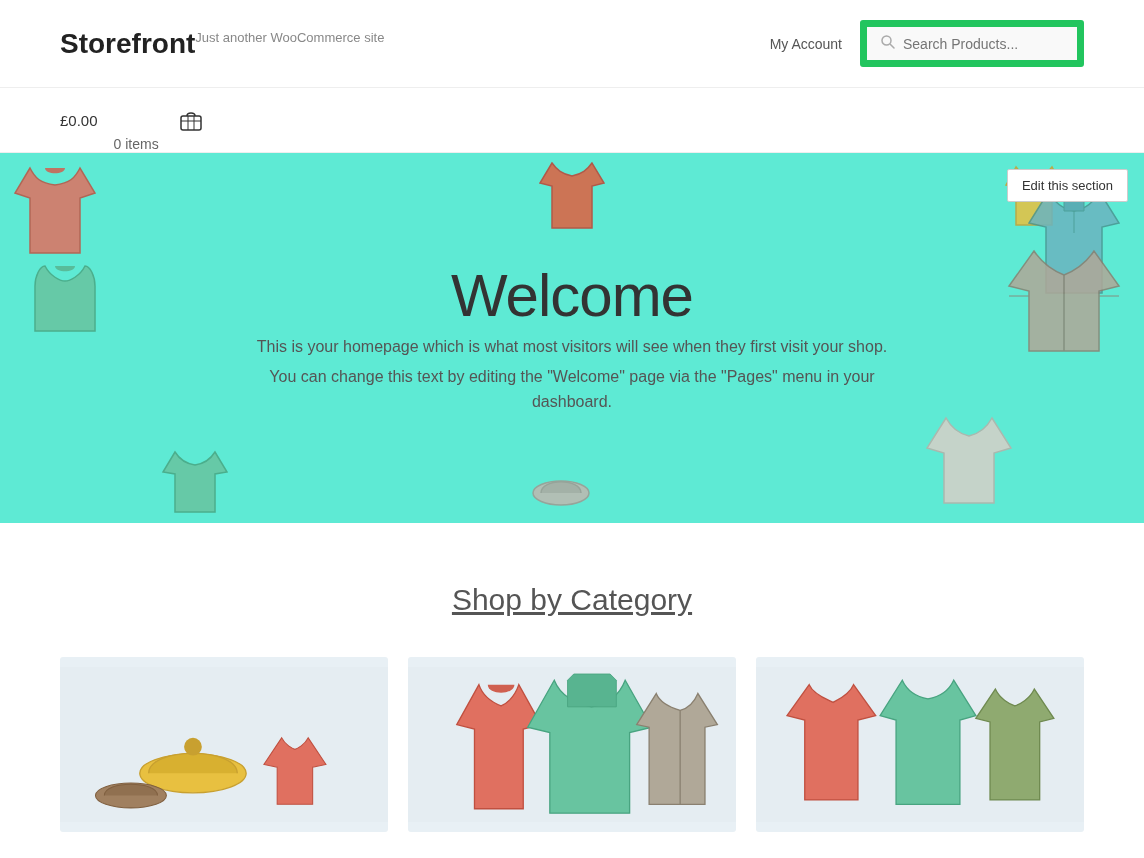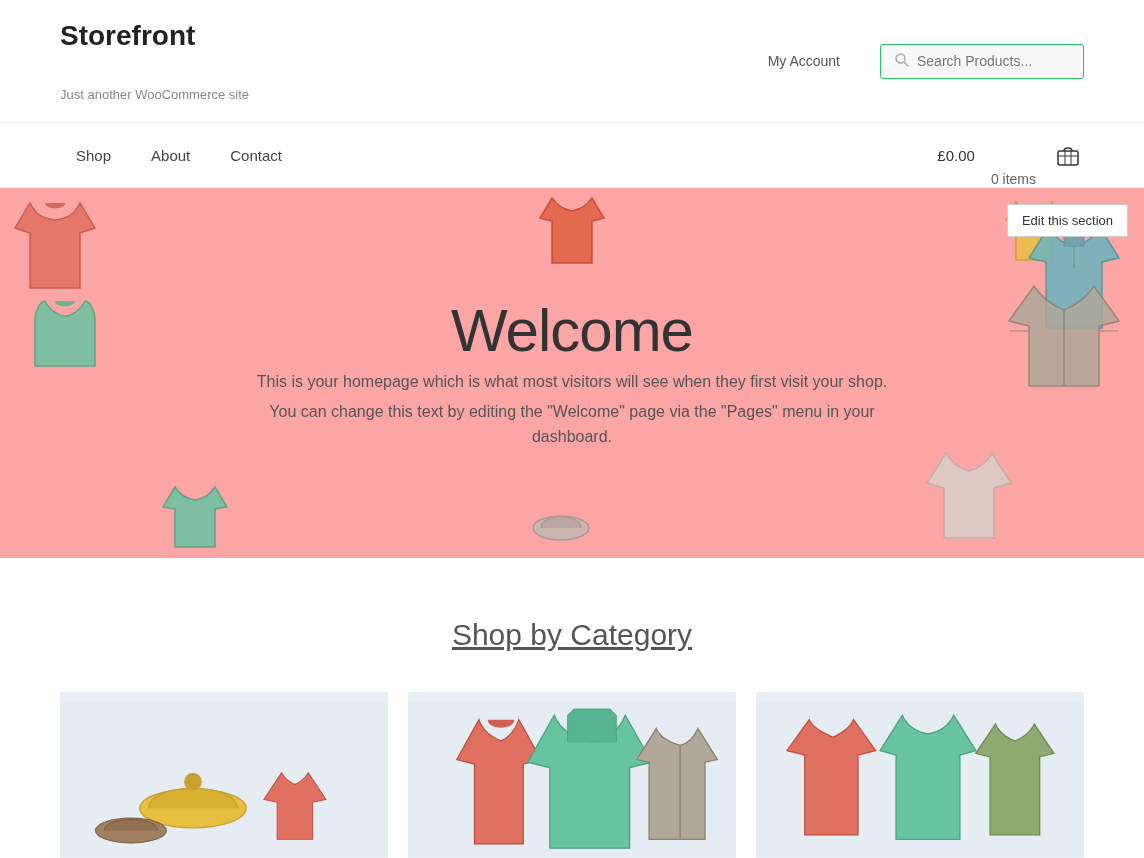--- a/index.html
+++ b/index.html
@@ -7,31 +7,31 @@
 
     
     .header {
       display: flex;
       align-items: center;
       justify-content: space-between;
       padding: 20px 60px;
       border-bottom: 1px solid #eee;
       background: #fff;
     }
-    .brand-block { display: flex; flex-direction: column; gap: 33px; }
+    .brand-block { display: flex; flex-direction: row; }
     .brand-name { font-size: 28px; font-weight: 700; color: #222; }
     .brand-tagline { font-size: 13px; color: #888; margin-top: 2px; }
-    .header-right { display: flex; align-items: center; gap: 40px; }
+    .header-right { display: flex; align-items: center; gap: 18px; }
     .my-account-link { font-size: 14px; color: #555; text-decoration: none; cursor: pointer; }
     .search-box {
       display: flex;
-      border: 1px solid #22c55e;
+      border: 7px solid #22c55e;
       border-radius: 3px;
       padding: 8px 14px;
-      width: 204px;
+      width: 224px;
       background: #f9f9f9;
     }
     .search-icon-wrap { color: #aaa; margin-right: 8px; font-size: 14px; }
     .search-input {
       border: none;
       background: transparent;
       outline: none;
       font-size: 14px;
       color: #888;
       width: 100%;
@@ -63,21 +63,21 @@
       height: 32px;
       display: flex;
       align-items: center;
       justify-content: center;
       cursor: pointer;
     }
 
     
     .hero {
       position: relative;
-      background: #fca5a5;
+      background: #5eead4;
       min-height: 370px;
       display: flex;
       align-items: center;
       justify-content: center;
       overflow: hidden;
     }
     .hero-content {
       text-align: center;
       z-index: 2;
       max-width: 700px;
@@ -181,25 +181,20 @@
           <circle cx="5.5" cy="5.5" r="4.5" stroke="#aaa" stroke-width="1.5"></circle>
           <line x1="9.5" y1="9.5" x2="13" y2="13" stroke="#aaa" stroke-width="1.5" stroke-linecap="round"></line>
         </svg>
       </span>
       <input class="search-input" type="text" placeholder="Search Products..." style="">
     </div>
   </div>
 </header>
 
 <nav class="nav-bar">
-  <div class="nav-links">
-    <a class="nav-link">Shop</a>
-    <a class="nav-link">About</a>
-    <a class="nav-link">Contact</a>
-  </div>
   <div class="cart-area">
     <span class="cart-total">£0.00</span>
     <span class="cart-items-count">0 items</span>
     <div class="cart-icon">
       <svg width="28" height="28" viewBox="0 0 28 28" fill="none">
         <rect x="4" y="10" width="20" height="14" rx="2" stroke="#333" stroke-width="1.5" fill="none"></rect>
         <path d="M10 10 C10 6 18 6 18 10" stroke="#333" stroke-width="1.5" fill="none"></path>
         <line x1="4" y1="15" x2="24" y2="15" stroke="#333" stroke-width="1"></line>
         <line x1="11" y1="10" x2="11" y2="24" stroke="#333" stroke-width="1"></line>
         <line x1="17" y1="10" x2="17" y2="24" stroke="#333" stroke-width="1"></line>

